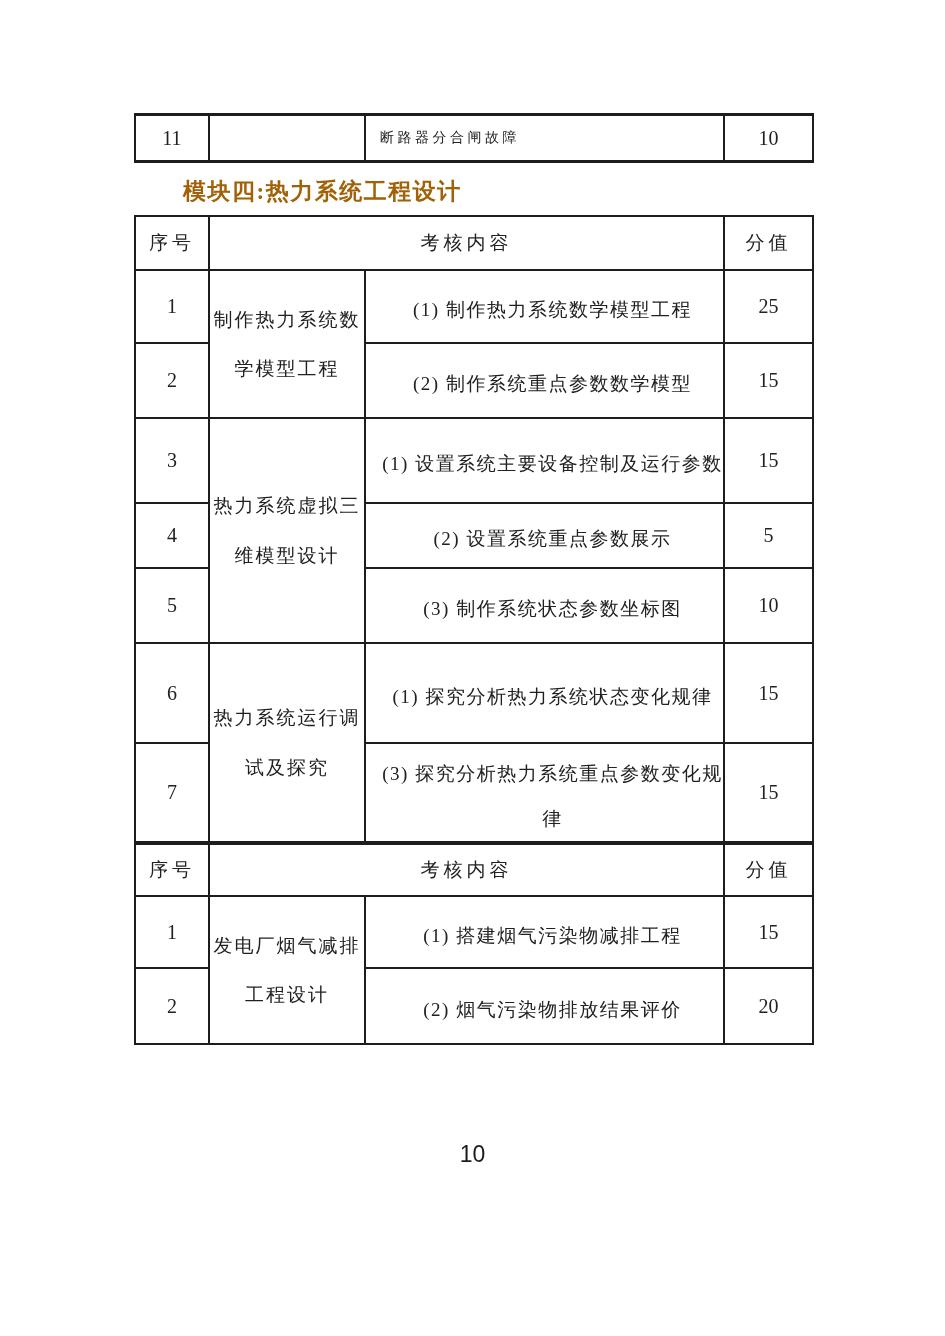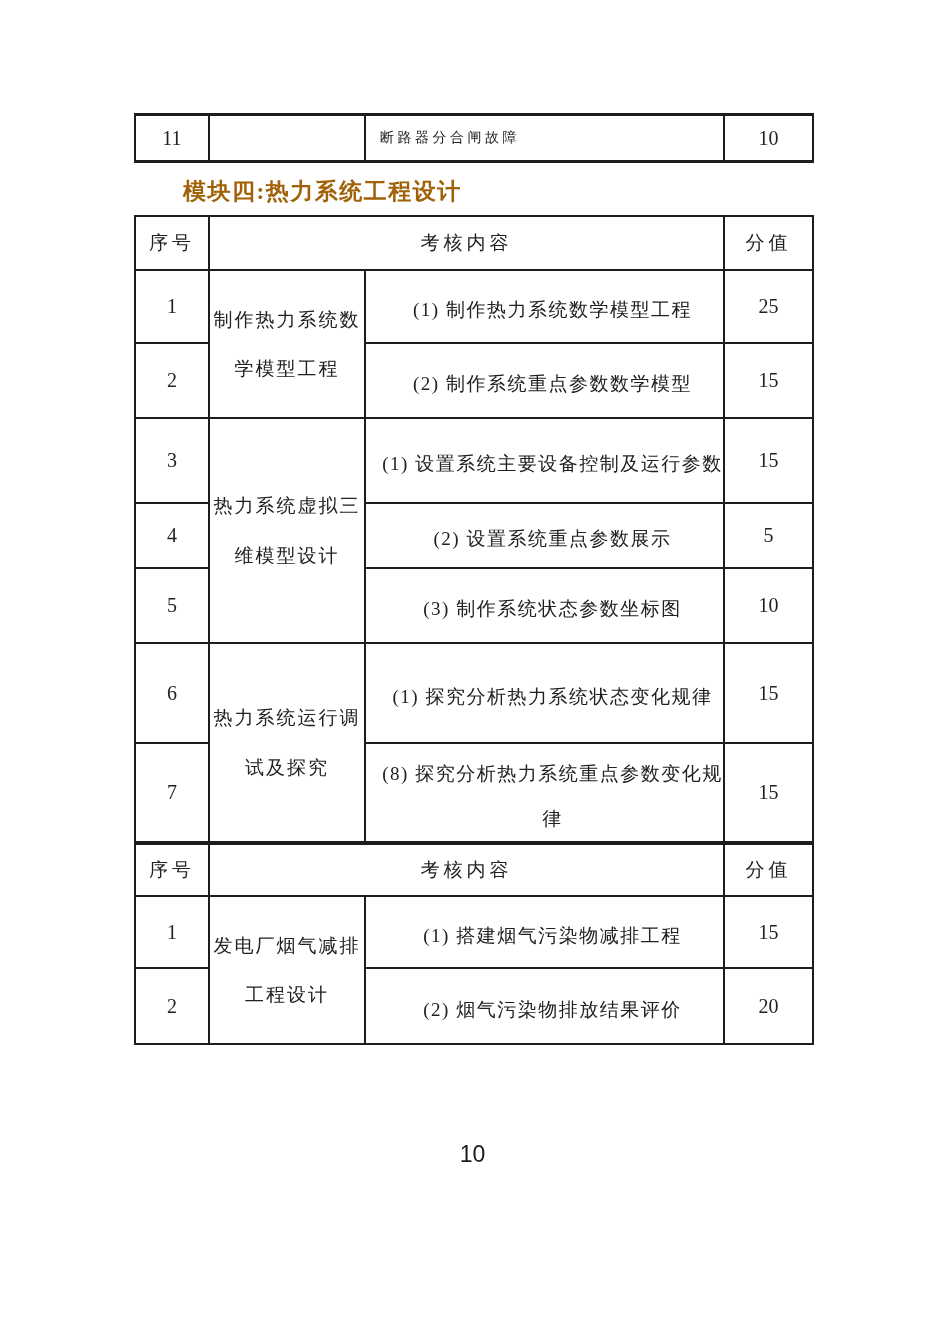--- a/index.html
+++ b/index.html
@@ -115,21 +115,21 @@
         <td class="c-score">10</td>
       </tr>
       <tr style="height:100px">
         <td class="c-idx">6</td>
         <td rowspan="2" class="c-cat">热力系统运行调试及探究</td>
         <td class="c-content">(1) 探究分析热力系统状态变化规律</td>
         <td class="c-score">15</td>
       </tr>
       <tr style="height:87px">
         <td class="c-idx">7</td>
-        <td class="c-content">(8) 探究分析热力系统重点参数变化规律</td>
+        <td class="c-content">(3) 探究分析热力系统重点参数变化规律</td>
         <td class="c-score">15</td>
       </tr>
     </tbody>
   </table>
 
 
   <table class="tbl">
     <colgroup>
         <col style="width:74px">
         <col style="width:156px">

